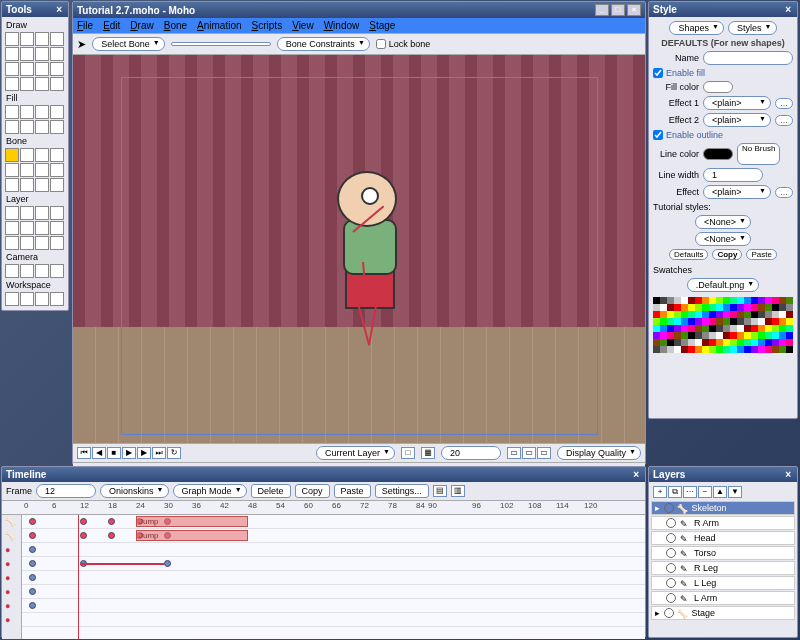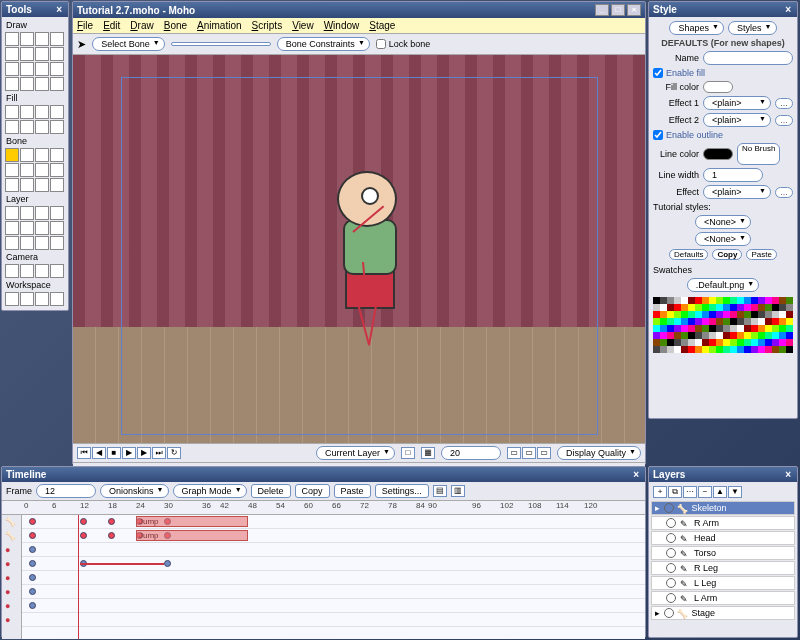--- a/index.html
+++ b/index.html
@@ -15,21 +15,21 @@
 .tools-label { font-size: 9px; padding: 1px 2px; }
 .tools-grid { display: flex; flex-wrap: wrap; gap: 1px; padding: 1px; }
 .tool-btn { width: 14px; height: 14px; background: #fff; border: 1px solid #888; display: inline-block; cursor: pointer; }
 .tool-btn.active { background: #ffcc00; }
 
 
 .main { left: 72px; top: 1px; width: 574px; height: 464px; }
 .main-title { display: flex; justify-content: space-between; align-items: center; }
 .win-btns { display: flex; gap: 2px; }
 .win-btn { width: 14px; height: 12px; background: #d0d0e0; border: 1px solid #888; font-size: 8px; text-align: center; cursor: pointer; }
-.menubar { background: #fef9c3; padding: 2px 4px; display: flex; gap: 10px; border-bottom: 1px solid #aaa; }
+.menubar { background: #3b82f6; padding: 2px 4px; display: flex; gap: 10px; border-bottom: 1px solid #aaa; }
 .menu-item { font-size: 10px; cursor: pointer; }
 .menu-item:first-letter { text-decoration: underline; }
 .toolbar { background: #e8e8f0; padding: 3px 4px; display: flex; gap: 6px; align-items: center; border-bottom: 1px solid #aaa; }
 .dropdown { background: #fff; border: 1px solid #7090c0; border-radius: 8px; padding: 1px 14px 1px 8px; font-size: 9px; position: relative; cursor: pointer; }
 .dropdown::after { content: "▼"; position: absolute; right: 4px; font-size: 7px; }
 .text-input { background: #fff; border: 1px solid #7090c0; border-radius: 8px; padding: 1px 8px; font-size: 9px; min-width: 60px; }
 .checkbox { display: flex; align-items: center; gap: 3px; font-size: 9px; }
 .checkbox input { width: 10px; height: 10px; }
 
 .canvas-area { background: #9a6a6a; height: 388px; position: relative; overflow: hidden; }
@@ -486,21 +486,21 @@
     <div class="nav-btn">▤</div>
     <div class="nav-btn">▥</div>
   </div>
   <div class="tl-ruler" id="tl-ruler">
       <span class="tl-tick" style="left: 22px;">0</span>
       <span class="tl-tick" style="left: 50px;">6</span>
       <span class="tl-tick" style="left: 78px;">12</span>
       <span class="tl-tick" style="left: 106px;">18</span>
       <span class="tl-tick" style="left: 134px;">24</span>
       <span class="tl-tick" style="left: 162px;">30</span>
-      <span class="tl-tick" style="left: 200px;">36</span>
+      <span class="tl-tick" style="left: 190px;">36</span>
       <span class="tl-tick" style="left: 218px;">42</span>
       <span class="tl-tick" style="left: 246px;">48</span>
       <span class="tl-tick" style="left: 274px;">54</span>
       <span class="tl-tick" style="left: 302px;">60</span>
       <span class="tl-tick" style="left: 330px;">66</span>
       <span class="tl-tick" style="left: 358px;">72</span>
       <span class="tl-tick" style="left: 386px;">78</span>
       <span class="tl-tick" style="left: 414px;">84</span>
       <span class="tl-tick" style="left: 426px;">90</span>
       <span class="tl-tick" style="left: 470px;">96</span>

